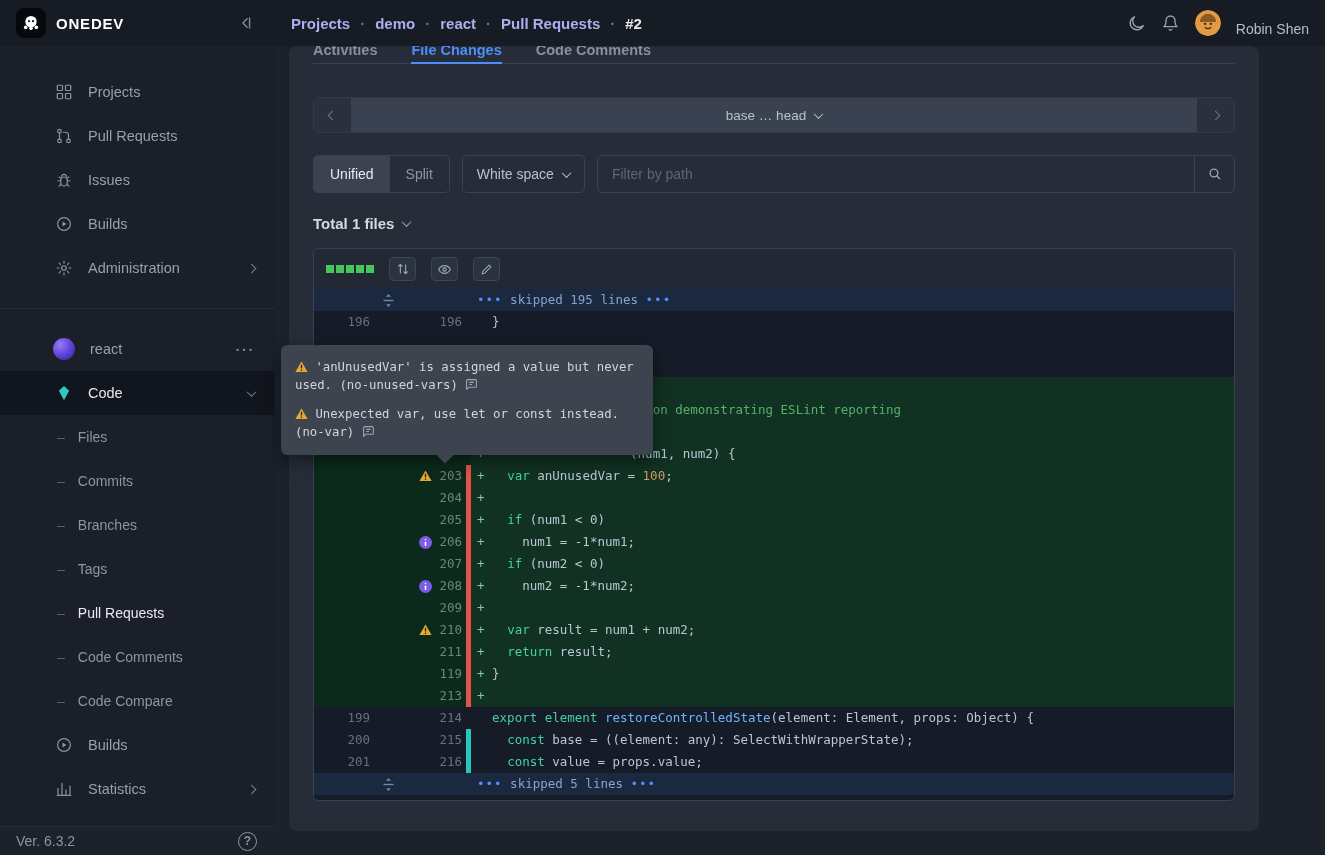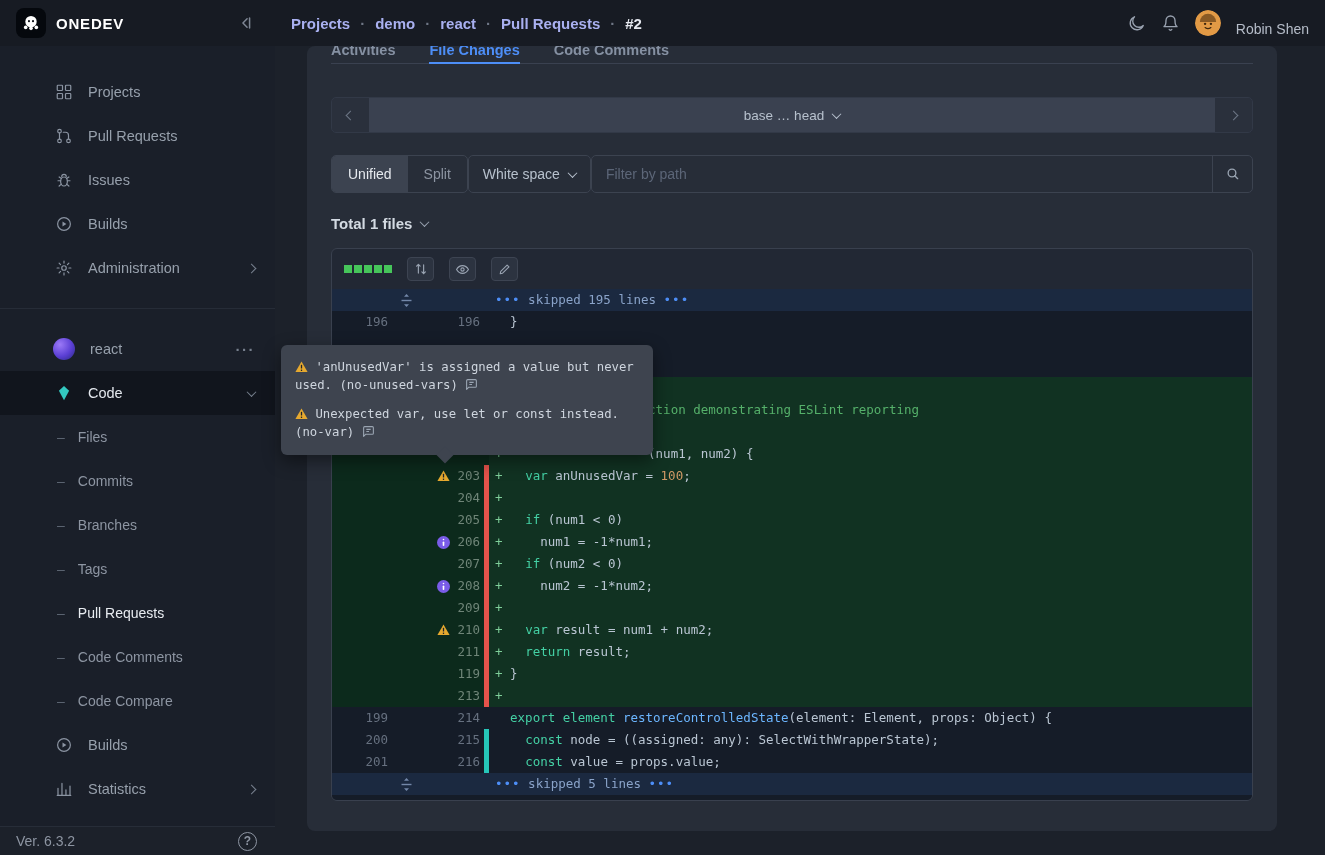--- a/index.html
+++ b/index.html
@@ -41,31 +41,31 @@
   .help-circ { margin-left:auto; width:19px; height:19px; border:1.5px solid #8d95a2; border-radius:50%; display:flex; align-items:center; justify-content:center; font-size:12px; font-weight:700; cursor:pointer; }
 
   
   .chev { display:inline-block; width:7px; height:7px; border-right:1.6px solid currentColor; border-bottom:1.6px solid currentColor; flex:none; }
   .chev-r  { transform:rotate(-45deg); }
   .chev-d  { transform:rotate(45deg) translate(-1px,-1px); }
   .chev-l  { transform:rotate(135deg); }
   .s-item .chev, .sub-item .chev { color:#77808e; }
 
   
-  .panel { position:absolute; left:307px; top:46px; width:970px; bottom:24px; background:#272d38; border-radius:8px; overflow:hidden; padding:0 24px; }
+  .panel { position:absolute; left:289px; top:46px; width:970px; bottom:24px; background:#272d38; border-radius:8px; overflow:hidden; padding:0 24px; }
   .tabs { position:relative; height:18px; border-bottom:1px solid #3a4150; display:flex; gap:34px; }
   .tab { position:relative; top:-5px; font-size:14.5px; font-weight:600; color:#8590a2; line-height:18px; cursor:pointer; white-space:nowrap; }
   .tab.on { color:#4d8ef7; }
   .tab.on::after { content:""; position:absolute; left:0; right:0; top:21px; height:2px; background:#4d8ef7; }
 
   .range { margin-top:33px; height:36px; display:flex; align-items:stretch; background:#2a303c; border:1px solid #323947; border-radius:5px; overflow:hidden; }
   .range-end { width:37px; display:flex; align-items:center; justify-content:center; color:#6d7686; cursor:pointer; }
   .range-mid { flex:1; background:#3a4150; display:flex; align-items:center; justify-content:center; gap:9px; color:#b7c1cd; font-size:13.5px; cursor:pointer; }
 
-  .toolbar { margin-top:22px; display:flex; gap:0; height:38px; }
+  .toolbar { margin-top:22px; display:flex; gap:12px; height:38px; }
   .seg { display:flex; border:1px solid #3c4350; border-radius:5px; overflow:hidden; }
   .seg-btn { padding:0 16px; display:flex; align-items:center; font-size:14px; color:#8d95a2; cursor:pointer; }
   .seg-btn.on { background:#3c4350; color:#e6eaef; }
   .drop { border:1px solid #3c4350; border-radius:5px; display:flex; align-items:center; gap:9px; padding:0 14px; color:#b7c1cd; font-size:14px; cursor:pointer; }
   .search-wrap { flex:1; display:flex; border:1px solid #3c4350; border-radius:5px; overflow:hidden; }
   .search-wrap input { flex:1; background:transparent; border:none; outline:none; color:#c6cdd6; font-size:14px; padding:0 14px; font-family:"Liberation Sans",sans-serif; }
   .search-wrap input::placeholder { color:#5c6678; }
   .search-btn { width:40px; border-left:1px solid #3c4350; display:flex; align-items:center; justify-content:center; color:#9aa4b2; cursor:pointer; }
 
   .total { margin-top:22px; display:flex; align-items:center; gap:9px; color:#d3dae2; font-size:15px; font-weight:600; cursor:pointer; }
@@ -554,21 +554,21 @@
           <span class="g-new">214</span>
           <span class="cov "></span>
           <span class="ctext"><span class="sign">  </span><span class="k">export element</span><span class=""> </span><span class="f">restoreControlledState</span><span class="">(element: Element, props: Object) {</span></span>
         </div>
         <div class="crow ctx">
           <span class="g-old">200</span>
           <span class="g-mid"></span>
           <span class="g-ico"></span>
           <span class="g-new">215</span>
           <span class="cov teal"></span>
-          <span class="ctext"><span class="sign">  </span><span class="">  </span><span class="k">const</span><span class=""> node = ((assigned: any): SelectWithWrapperState);</span></span>
+          <span class="ctext"><span class="sign">  </span><span class="">  </span><span class="k">const</span><span class=""> base = ((element: any): SelectWithWrapperState);</span></span>
         </div>
         <div class="crow ctx">
           <span class="g-old">201</span>
           <span class="g-mid"></span>
           <span class="g-ico"></span>
           <span class="g-new">216</span>
           <span class="cov teal"></span>
           <span class="ctext"><span class="sign">  </span><span class="">  </span><span class="k">const</span><span class=""> value = props.value;</span></span>
         </div>
         <div class="crow skip">

